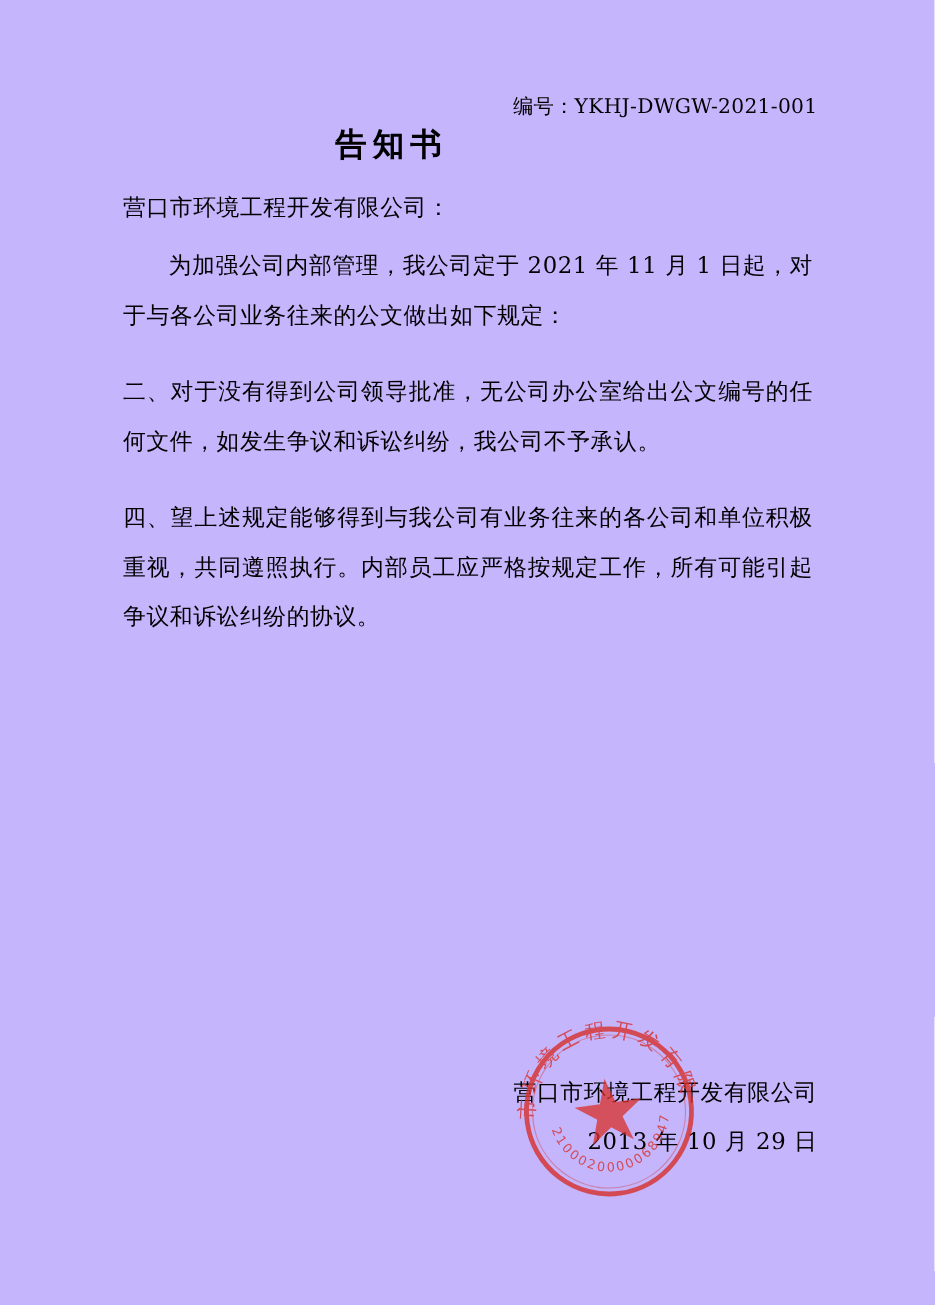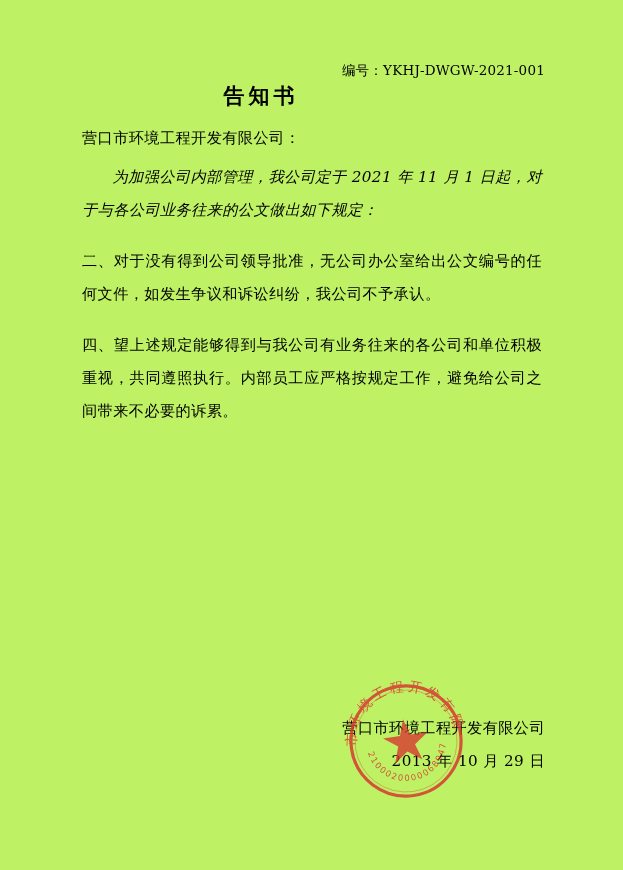--- a/index.html
+++ b/index.html
@@ -12,21 +12,21 @@
     height: 870px;
     font-family: "DejaVu Serif", "Liberation Serif", serif;
     color: #000000;
     position: relative;
     overflow: hidden;
   }
   .page {
     position: relative;
     width: 623px;
     height: 870px;
-    background: #bef264;
+    background: #c4b5fd;
     box-sizing: border-box;
     padding: 0;
   }
   .doc-number {
     position: absolute;
     top: 62px;
     right: 78px;
     font-family: "DejaVu Serif", "Liberation Serif", serif;
     font-size: 13.5px;
     letter-spacing: 0.2px;
@@ -52,21 +52,20 @@
   .para {
     font-size: 15.2px;
     line-height: 33px;
     text-align: justify;
     text-justify: inter-ideograph;
     margin: 0 0 0 0;
     letter-spacing: 0.4px;
   }
   .para.indent {
     text-indent: 2em;
-    font-style: italic;
   }
   .gap-sm { height: 6px; }
   .gap-md { height: 9px; }
   .signature {
     position: absolute;
     right: 78px;
     top: 712px;
     width: 320px;
     text-align: right;
     font-size: 15.2px;
@@ -95,21 +94,21 @@
 
   <div class="body-block">
     <p class="para">营口市环境工程开发有限公司：</p>
     <div class="gap-sm"></div>
     <p class="para indent">为加强公司内部管理，我公司定于 2021 年 11 月 1 日起，对于与各公司业务往来的公文做出如下规定：</p>
     <div class="gap-md"></div>
     <div class="gap-md"></div>
     <p class="para">二、对于没有得到公司领导批准，无公司办公室给出公文编号的任何文件，如发生争议和诉讼纠纷，我公司不予承认。</p>
     <div class="gap-md"></div>
     <div class="gap-md"></div>
-    <p class="para">四、望上述规定能够得到与我公司有业务往来的各公司和单位积极重视，共同遵照执行。内部员工应严格按规定工作，避免给公司之间带来不必要的诉累。</p>
+    <p class="para">四、望上述规定能够得到与我公司有业务往来的各公司和单位积极重视，共同遵照执行。内部员工应严格按规定工作，所有可能引起争议和诉讼纠纷的协议。</p>
   </div>
 
   <div class="signature">
     <span class="sig-line">营口市环境工程开发有限公司</span>
     <span class="sig-line">2013 年 10 月 29 日</span>
   </div>
 
   <div class="stamp">
     <svg width="136" height="136" viewBox="0 0 136 136" xmlns="http://www.w3.org/2000/svg">
       <defs>

